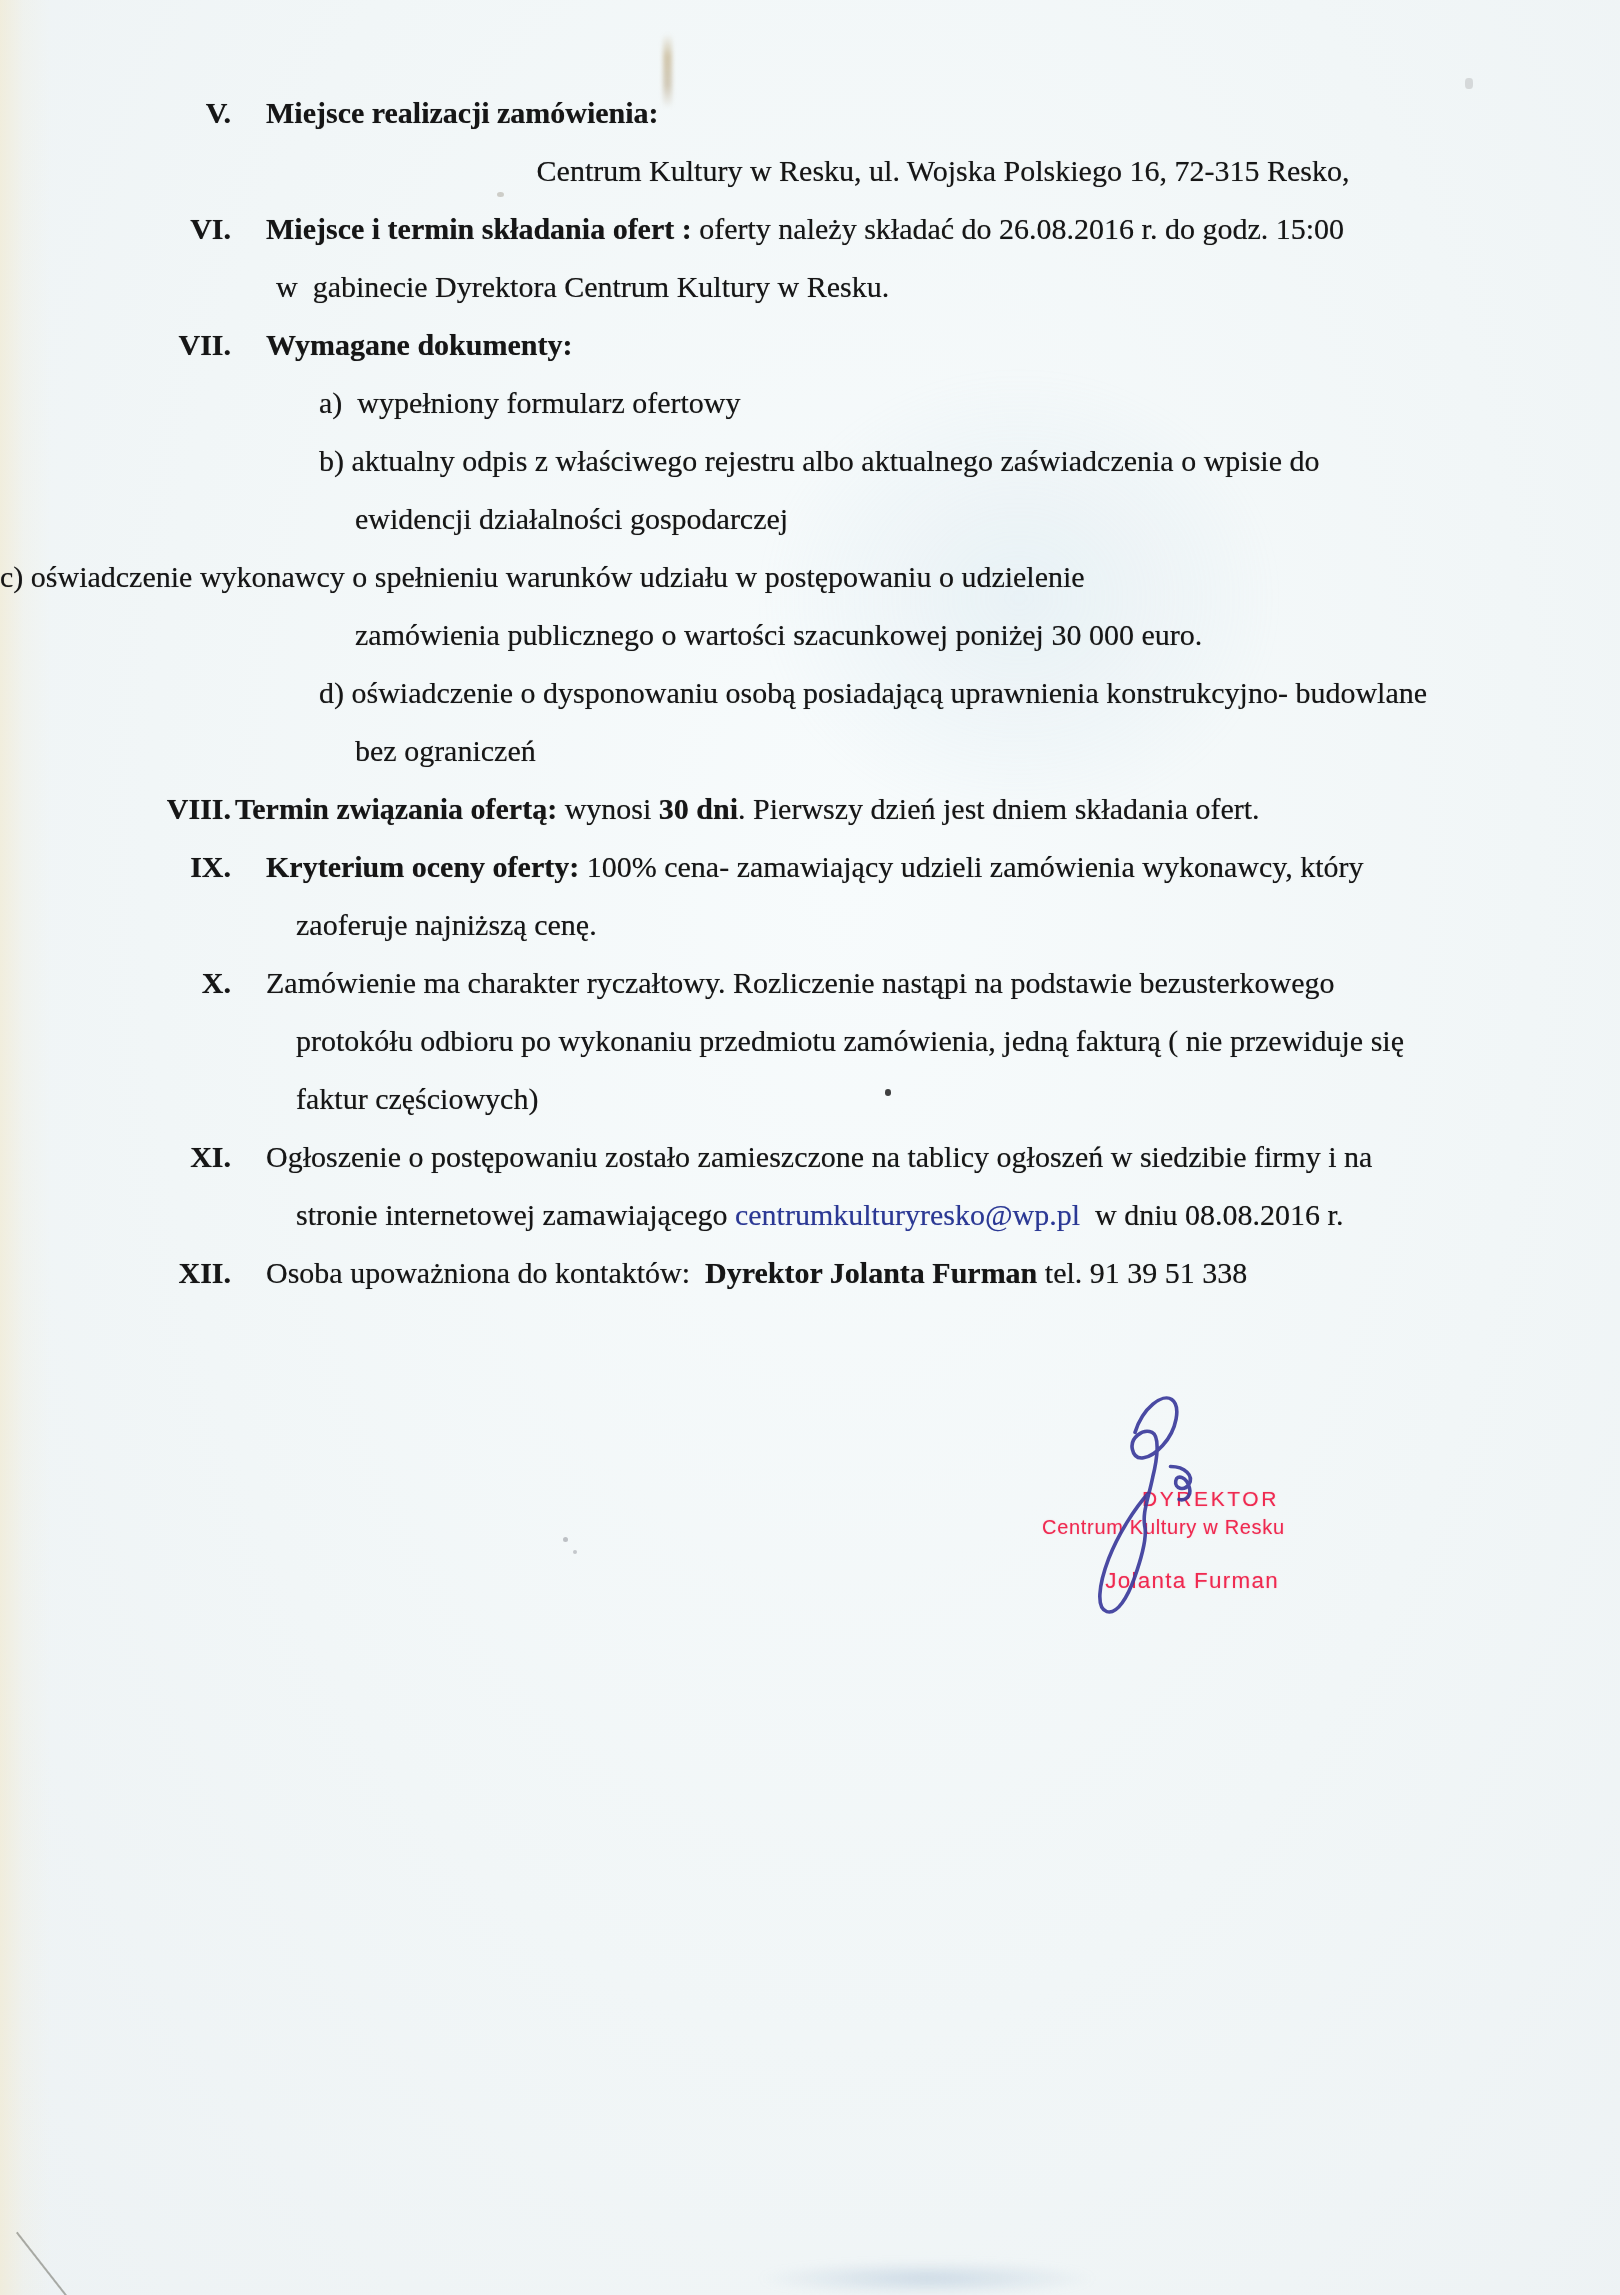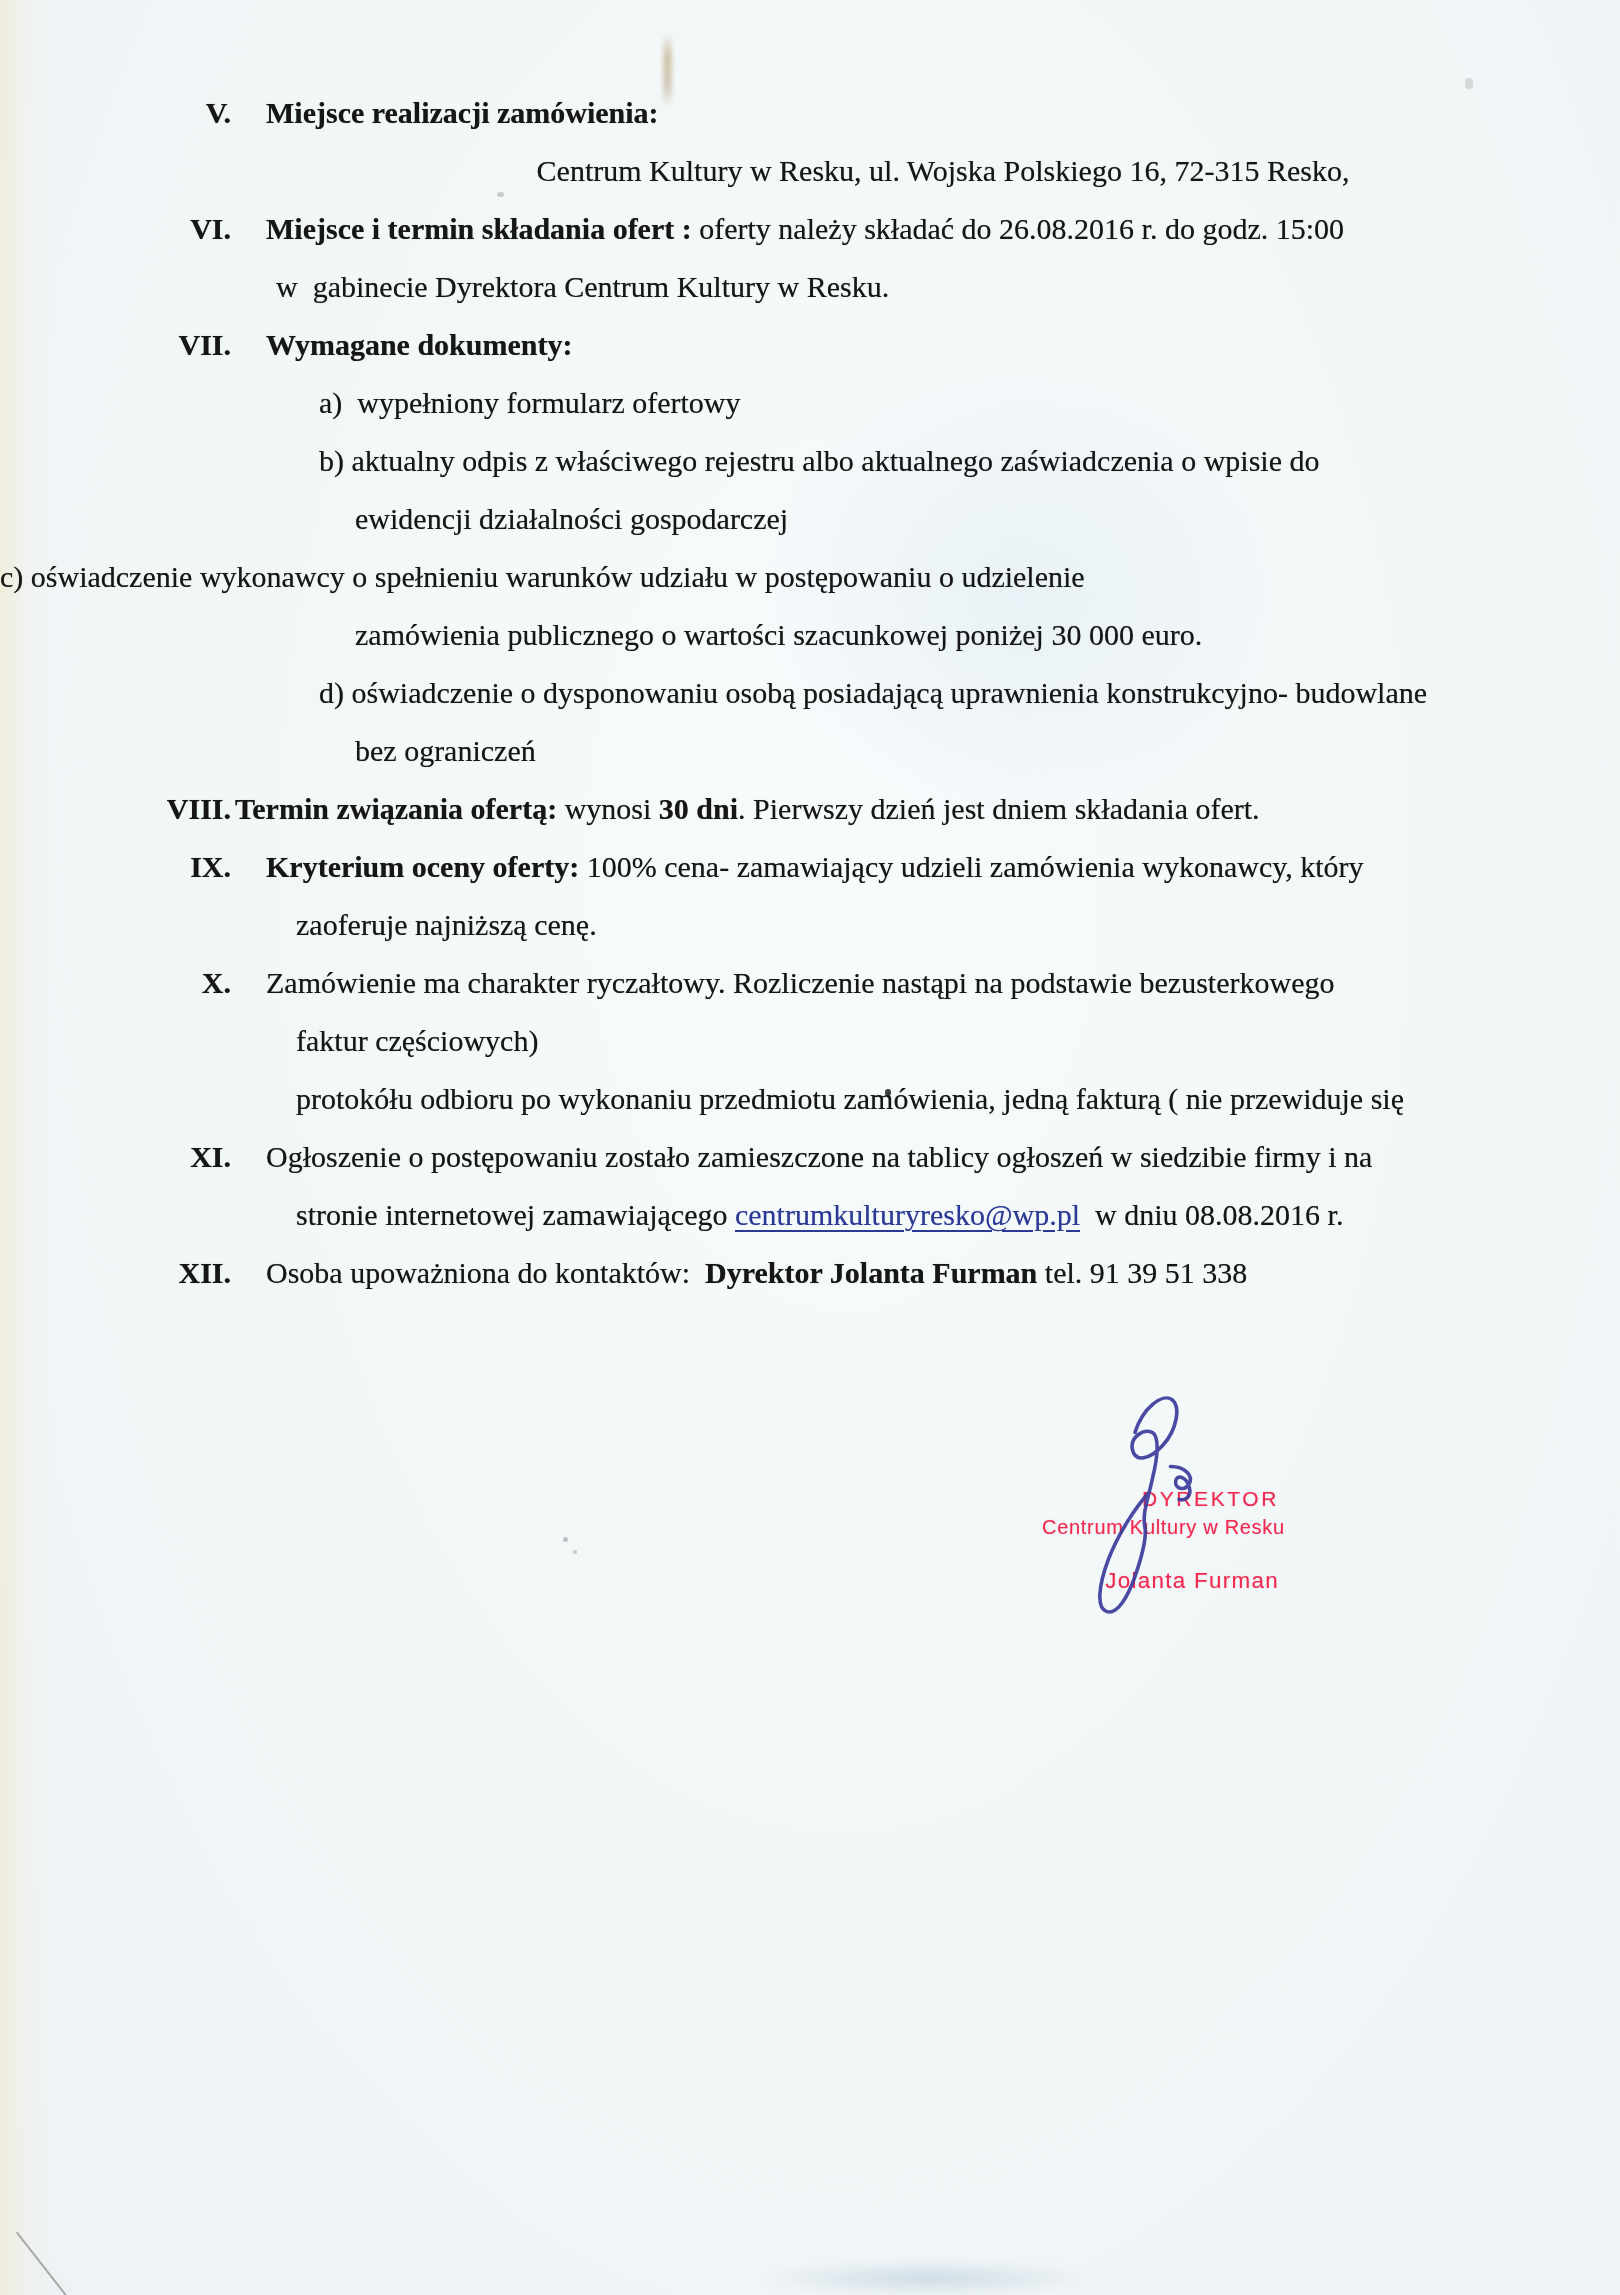--- a/index.html
+++ b/index.html
@@ -28,21 +28,20 @@
     font-size:30px;white-space:pre;
     text-shadow:0 0 0.7px rgba(10,10,10,.55);
   }
   .bold{font-weight:bold;}
   .numeral{
     position:absolute;left:143px;width:88px;text-align:right;
     font-weight:bold;
   }
   .email-link{
     color:var(--link-color);
-    text-decoration:underline;
     text-decoration-thickness:2px;
     text-underline-offset:4.6px;
     text-shadow:0 0 0.7px rgba(43,56,148,.45);
   }
   
   .stamp{
     position:absolute;left:1042px;top:1487px;width:237px;
     text-align:right;
     font-family:"Liberation Sans","DejaVu Sans",sans-serif;
     color:var(--stamp-ink);
@@ -99,22 +98,22 @@
       <div class="line" style="padding-left: 319px;"><span>b) aktualny odpis z właściwego rejestru albo aktualnego zaświadczenia o wpisie do</span></div>
       <div class="line" style="padding-left: 355px;"><span>ewidencji działalności gospodarczej</span></div>
       <div class="line" style=""><span>c) oświadczenie wykonawcy o spełnieniu warunków udziału w postępowaniu o udzielenie</span></div>
       <div class="line" style="padding-left: 355px;"><span>zamówienia publicznego o wartości szacunkowej poniżej 30 000 euro.</span></div>
       <div class="line" style="padding-left: 319px;"><span>d) oświadczenie o dysponowaniu osobą posiadającą uprawnienia konstrukcyjno- budowlane</span></div>
       <div class="line" style="padding-left: 355px;"><span>bez ograniczeń</span></div>
       <div class="line" style="padding-left: 235px;"><span class="numeral">VIII.</span><span class="bold">Termin związania ofertą:</span><span> wynosi </span><span class="bold">30 dni</span><span>. Pierwszy dzień jest dniem składania ofert.</span></div>
       <div class="line" style="padding-left: 266px;"><span class="numeral">IX.</span><span class="bold">Kryterium oceny oferty:</span><span> 100% cena- zamawiający udzieli zamówienia wykonawcy, który</span></div>
       <div class="line" style="padding-left: 296px;"><span>zaoferuje najniższą cenę.</span></div>
       <div class="line" style="padding-left: 266px;"><span class="numeral">X.</span><span>Zamówienie ma charakter ryczałtowy. Rozliczenie nastąpi na podstawie bezusterkowego</span></div>
+      <div class="line" style="padding-left: 296px;"><span>protokółu odbioru po wykonaniu przedmiotu zamówienia, jedną fakturą ( nie przewiduje się</span></div>
       <div class="line" style="padding-left: 296px;"><span>faktur częściowych)</span></div>
-      <div class="line" style="padding-left: 296px;"><span>protokółu odbioru po wykonaniu przedmiotu zamówienia, jedną fakturą ( nie przewiduje się</span></div>
       <div class="line" style="padding-left: 266px;"><span class="numeral">XI.</span><span>Ogłoszenie o postępowaniu zostało zamieszczone na tablicy ogłoszeń w siedzibie firmy i na</span></div>
       <div class="line" style="padding-left: 296px;"><span>stronie internetowej zamawiającego </span><span class="email-link">centrumkulturyresko@wp.pl</span><span>  w dniu 08.08.2016 r.</span></div>
       <div class="line" style="padding-left: 266px;"><span class="numeral">XII.</span><span>Osoba upoważniona do kontaktów:  </span><span class="bold">Dyrektor Jolanta Furman</span><span> tel. 91 39 51 338</span></div>
     </div>
 
   <div class="stamp">
     <div class="l1">DYREKTOR</div>
     <div class="l2">Centrum Kultury w Resku</div>
     <div class="nm">Jolanta Furman</div>
   </div>

